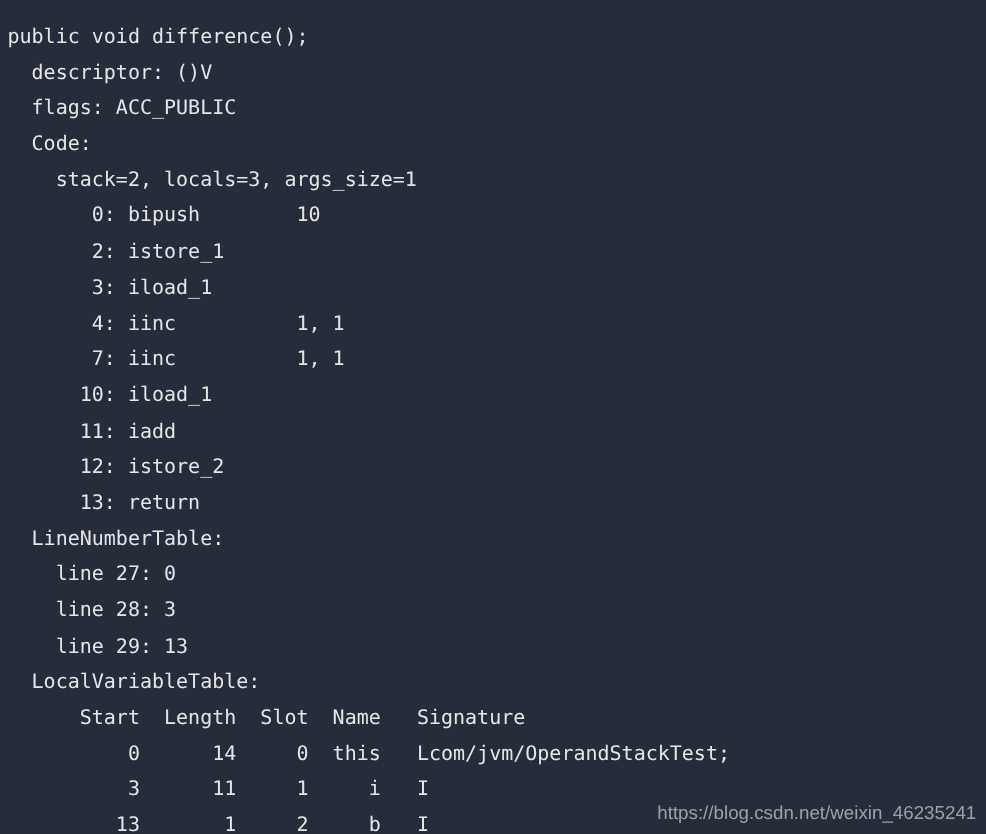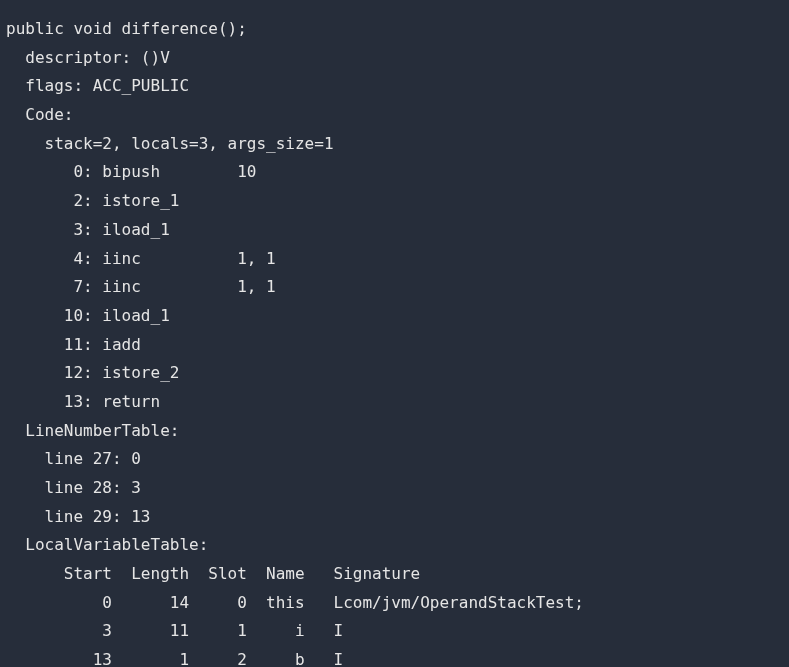--- a/index.html
+++ b/index.html
@@ -52,14 +52,15 @@
     user-select: none;
   }
 </style>
 </head>
 <body>
 
 <div id="screen">
 
   <pre id="listing"><span class="line">public void difference();</span><span class="line">  descriptor: ()V</span><span class="line">  flags: ACC_PUBLIC</span><span class="line">  Code:</span><span class="line">    stack=2, locals=3, args_size=1</span><span class="instructions"><span class="line">       0: bipush        10</span><span class="line">       2: istore_1</span><span class="line">       3: iload_1</span><span class="line">       4: iinc          1, 1</span><span class="line">       7: iinc          1, 1</span><span class="line">      10: iload_1</span><span class="line">      11: iadd</span><span class="line">      12: istore_2</span><span class="line">      13: return</span></span><span class="line">  LineNumberTable:</span><span class="lnt-entries"><span class="line">    line 27: 0</span><span class="line">    line 28: 3</span><span class="line">    line 29: 13</span></span><span class="line">  LocalVariableTable:</span><span class="line">      Start  Length  Slot  Name   Signature</span><span class="lvt-rows"><span class="line">          0      14     0  this   Lcom/jvm/OperandStackTest;</span><span class="line">          3      11     1     i   I</span><span class="line">         13       1     2     b   I</span></span></pre>
 
+  <div id="watermark">https://blog.csdn.net/weixin_46235241</div>
 
 </div>
 
 </body></html>

